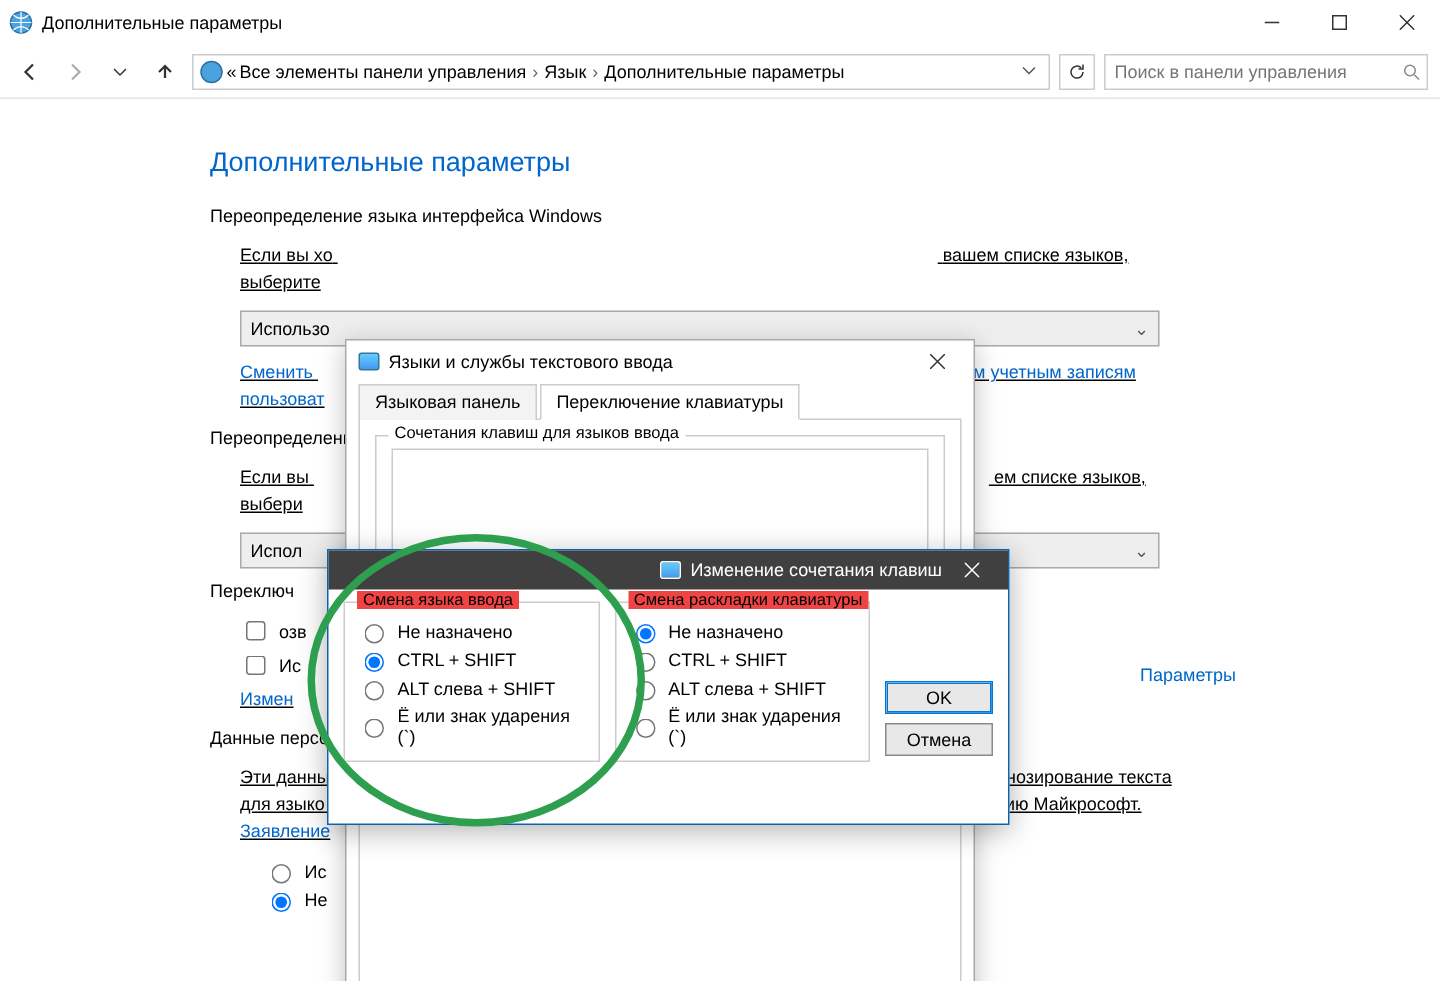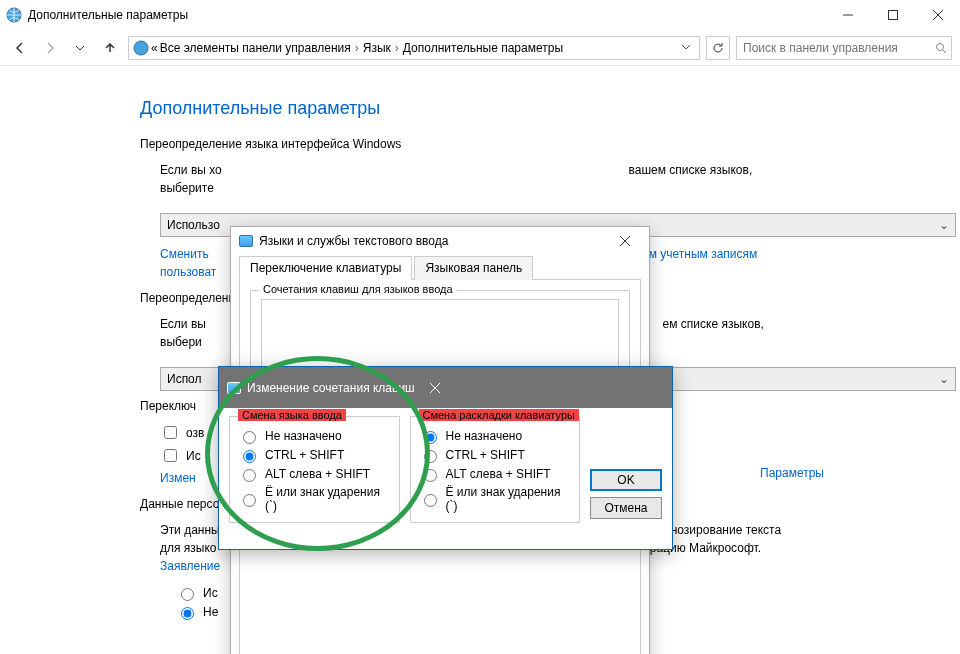--- a/index.html
+++ b/index.html
@@ -12,22 +12,22 @@
   .navbar { height:36px; display:flex; align-items:center; gap:6px; padding:0 8px; border-bottom:1px solid #e5e5e5; }
   .nav-arrow { width:24px; height:24px; display:flex; align-items:center; justify-content:center; color:#555; }
   .breadcrumb { flex:1; height:24px; border:1px solid #ccc; display:flex; align-items:center; padding:0 4px; gap:2px; background:#fff; }
   .bc-chevron { color:#666; padding:0 2px; }
   .refresh-btn { width:24px; height:24px; border:1px solid #ccc; display:flex; align-items:center; justify-content:center; }
   .search { width:216px; height:24px; border:1px solid #ccc; display:flex; align-items:center; padding:0 4px; color:#888; }
   .search input { border:none; outline:none; flex:1; font-size:12px; color:#888; }
   .content { position:relative; padding:20px 140px; height:588px; }
   h1.page-title { color:#0066CC; font-weight:400; font-size:18px; margin:12px 0 18px; }
   .section-h { font-size:12px; color:#000; margin:6px 0 10px; }
-  .body-text { font-size:12px; margin:4px 0 10px 20px; line-height:1.5; }
-  .combo { margin:16px 0 8px 20px; height:24px; width:796px; border:1px solid #aaa; background:#eee; display:flex; align-items:center; justify-content:space-between; padding:0 6px; position:relative; }
+  .body-text { font-size:12px; margin:4px 0 10px 20px; line-height:1.5;text-decoration:underline; }
+  .combo { margin:4px 0 8px 20px; height:24px; width:613px; border:1px solid #aaa; background:#eee; display:flex; align-items:center; justify-content:space-between; padding:0 6px; position:relative; }
   .combo-caret { color:#555; }
   .link { color:#0066CC; text-decoration:none; }
   .chk { display:flex; align-items:center; gap:6px; margin:4px 0 4px 20px; }
   .chk input { width:13px; height:13px; }
   .radio-row { display:flex; align-items:center; gap:6px; margin:3px 0; }
   .radio-row input { width:13px; height:13px; }
   
   .dlg1 { position:absolute; left:230px; top:160px; width:420px; height:470px; background:#fff; border:1px solid #aaa; box-shadow:0 4px 16px rgba(0,0,0,.25); z-index:10; }
   .dlg1-title { height:28px; display:flex; align-items:center; justify-content:space-between; padding:0 4px 0 8px; font-size:12px; }
   .dlg1-title-left { display:flex; align-items:center; gap:6px; }
@@ -36,21 +36,21 @@
   .tab.active { background:#fff; border-bottom:1px solid #fff; }
   .tab-body { margin:0 8px; border:1px solid #ccc; border-top:none; padding:10px 10px 8px; height:380px; }
   .group { border:1px solid #ccc; padding:8px 10px 10px; margin-bottom:10px; position:relative; }
   .group-label { position:absolute; top:-8px; left:8px; background:#fff; padding:0 4px; font-size:11px; }
   .caps-row { display:flex; gap:30px; }
   .list-box { border:1px solid #ccc; height:180px; background:#fff; }
   .btn { min-width:72px; height:22px; border:1px solid #8a8a8a; background:#e8e8e8; font-size:12px; display:inline-flex; align-items:center; justify-content:center; padding:0 8px; }
   .btn.default { border:1px solid #0078D7; box-shadow:inset 0 0 0 1px #0078D7;text-align:center; }
   
   .dlg2 { position:absolute; left:218px; top:300px; width:455px; height:184px; background:#fff; border:1px solid #0a64ad; box-shadow:0 4px 18px rgba(0,0,0,.3); z-index:20; }
-  .dlg2-title { height:41px; background:#737373; color:#fff; display:flex; align-items:center; justify-content:flex-start; padding:0 4px 0 8px; font-size:12px; }
+  .dlg2-title { height:26px; background:#404040; color:#fff; display:flex; align-items:center; justify-content:flex-end; padding:0 4px 0 8px; font-size:12px; }
   .dlg2-body { padding:8px 10px; display:flex; gap:10px; }
   .opt-group { border:1px solid #ccc; padding:8px 8px 6px; position:relative; width:180px; }
   .opt-group-label { position:absolute; top:-8px; left:8px; background:#ef4444; padding:0 4px; font-size:11px; }
   .dlg2-buttons { display:flex; flex-direction:column; gap:6px; justify-content:flex-end; padding-bottom:4px; }
   .close-x { width:40px; height:24px; display:flex; align-items:center; justify-content:center; }
   .close-x.blue { color:#fff; }
   .chev-down { width:18px; text-align:center; }
   
   .ellipse { position:absolute; left:205px; top:290px; width:225px; height:195px; border:5px solid #2e9e4f; border-radius:50%; z-index:30; pointer-events:none; }
   .kb-icon { width:14px; height:12px; background:linear-gradient(#6cf,#49e); border:1px solid #379; border-radius:2px; display:inline-block; }
@@ -176,21 +176,21 @@
   <div class="section-h">Переключ</div>
   <label class="chk">
       <input type="checkbox" style="">
       <span>озв</span>
     </label>
   <div class="param-row">
     <label class="chk" style="margin-left:0">
         <input type="checkbox" style="">
         <span>Ис</span>
       </label>
-    <a class="link right-link" href="#" style="right:-4px;top:20px">Параметры</a>
+    <a class="link right-link" href="#" style="right:-4px;top:9px">Параметры</a>
   </div>
   <div class="body-text"><a class="link" href="#">Измен</a></div>
 
   <div class="section-h">Данные персонал</div>
   <div class="body-text">
     <span>Эти данны</span>
     <span style="display:inline-block;width:400px"></span>
     <span>а и прогнозирование текста</span><br>
     <span>для языко</span>
     <span style="display:inline-block;width:400px"></span>
@@ -214,22 +214,22 @@
         <span class="kb-icon"></span>
         <span>Языки и службы текстового ввода</span>
       </div>
       <div class="close-x">
           <svg width="10" height="10" viewBox="0 0 10 10">
             <path d="M0 0l10 10M10 0L0 10" stroke="#333"></path>
           </svg>
         </div>
     </div>
     <div class="tabs">
+      <div class="tab">Языковая панель</div>
       <div class="tab active">Переключение клавиатуры</div>
-      <div class="tab">Языковая панель</div>
     </div>
     <div class="tab-body">
       <div class="group" style="height:260px">
         <span class="group-label">Сочетания клавиш для языков ввода</span>
         <div class="list-box"></div>
         <div style="text-align:right;margin-top:8px">
           <button class="btn">Сменить сочетание клавиш...</button>
         </div>
       </div>
     </div>

